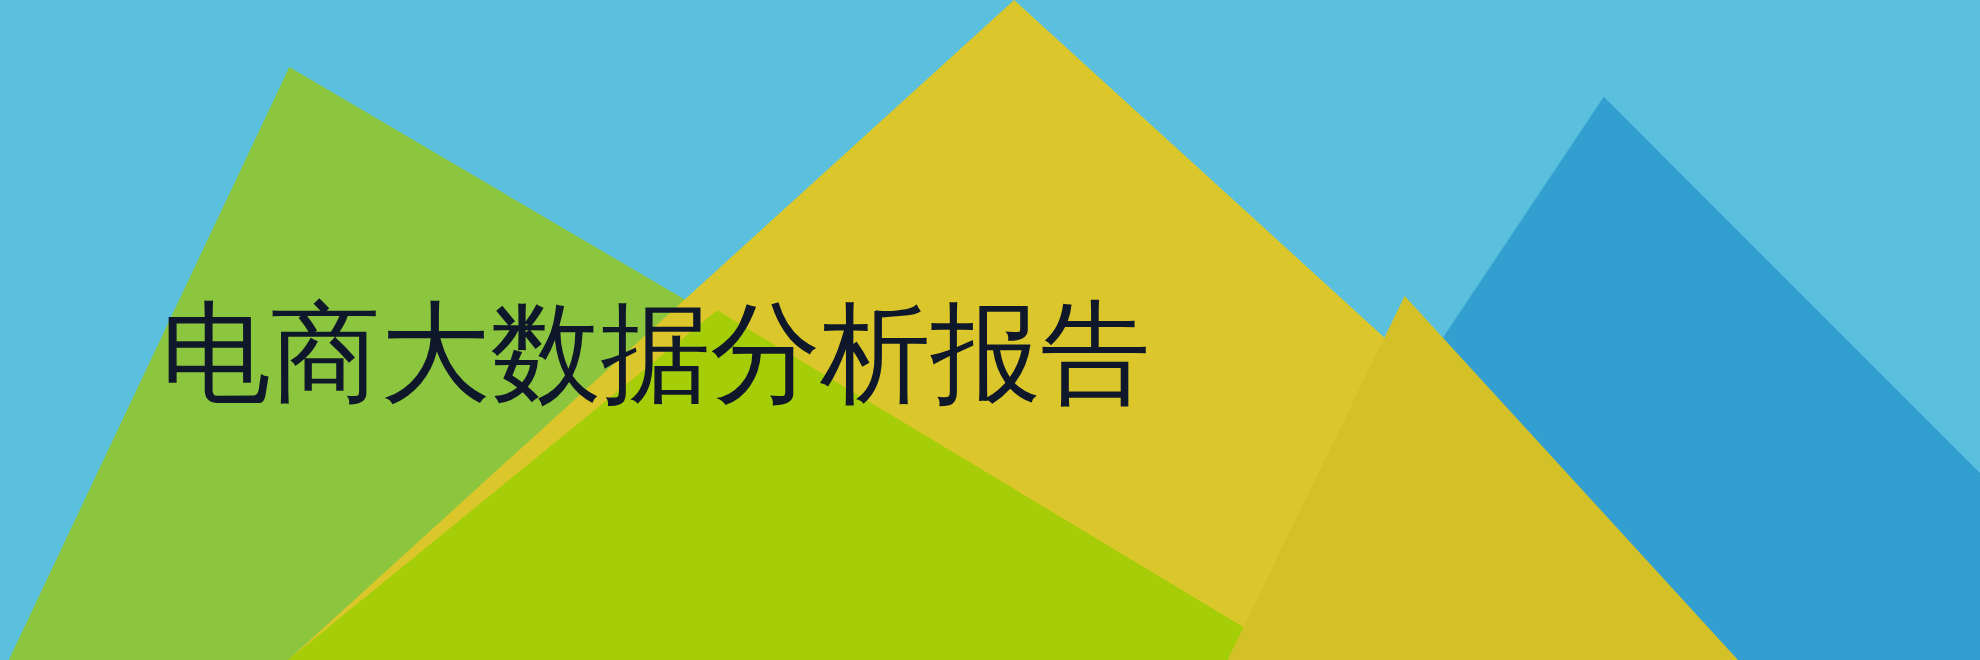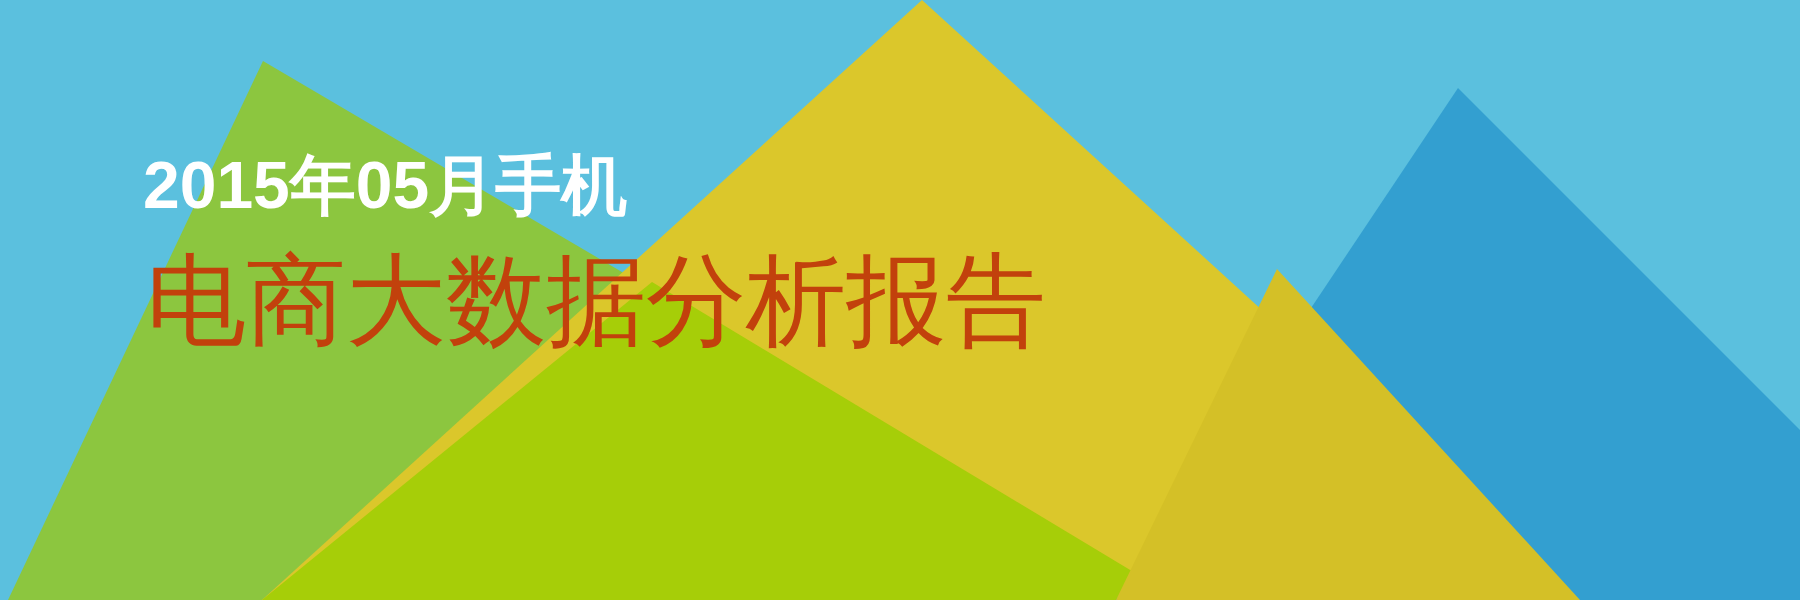--- a/index.html
+++ b/index.html
@@ -65,17 +65,16 @@
 
     <polygon points="652,282 1180,600 262,600" fill="#a6ce08"></polygon>
 
     <polygon points="1458,88 1800,430 1800,600 1116,600" fill="#339fd0"></polygon>
 
     <polygon points="1277,269 1580,600 1116,600" fill="#d4c027"></polygon>
 
   </svg>
 
   <div id="title-block">
-    <div class="title-line" id="title-line-1" style="color: rgb(255, 255, 255);">2015年05月手机</div>
-    <div class="title-line" id="title-line-2" style="color: #c2410c;">电商大数据分析报告</div>
+    <div class="title-line" id="title-line-2" style="color: #0f172a; margin-top: 21px;">电商大数据分析报告</div>
   </div>
 
 </div>
 
 </body></html>

